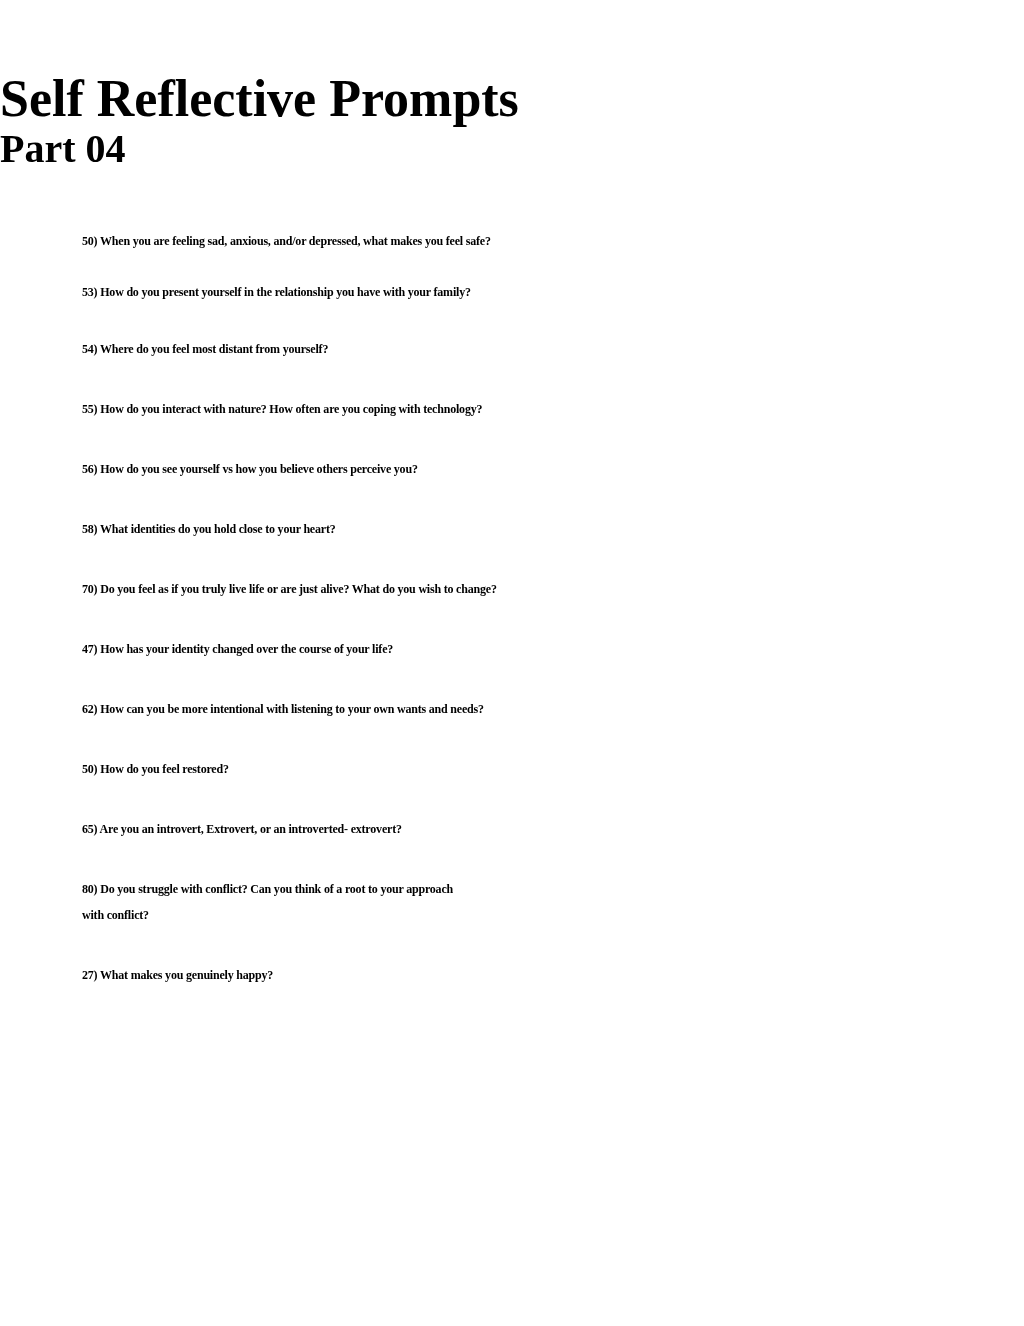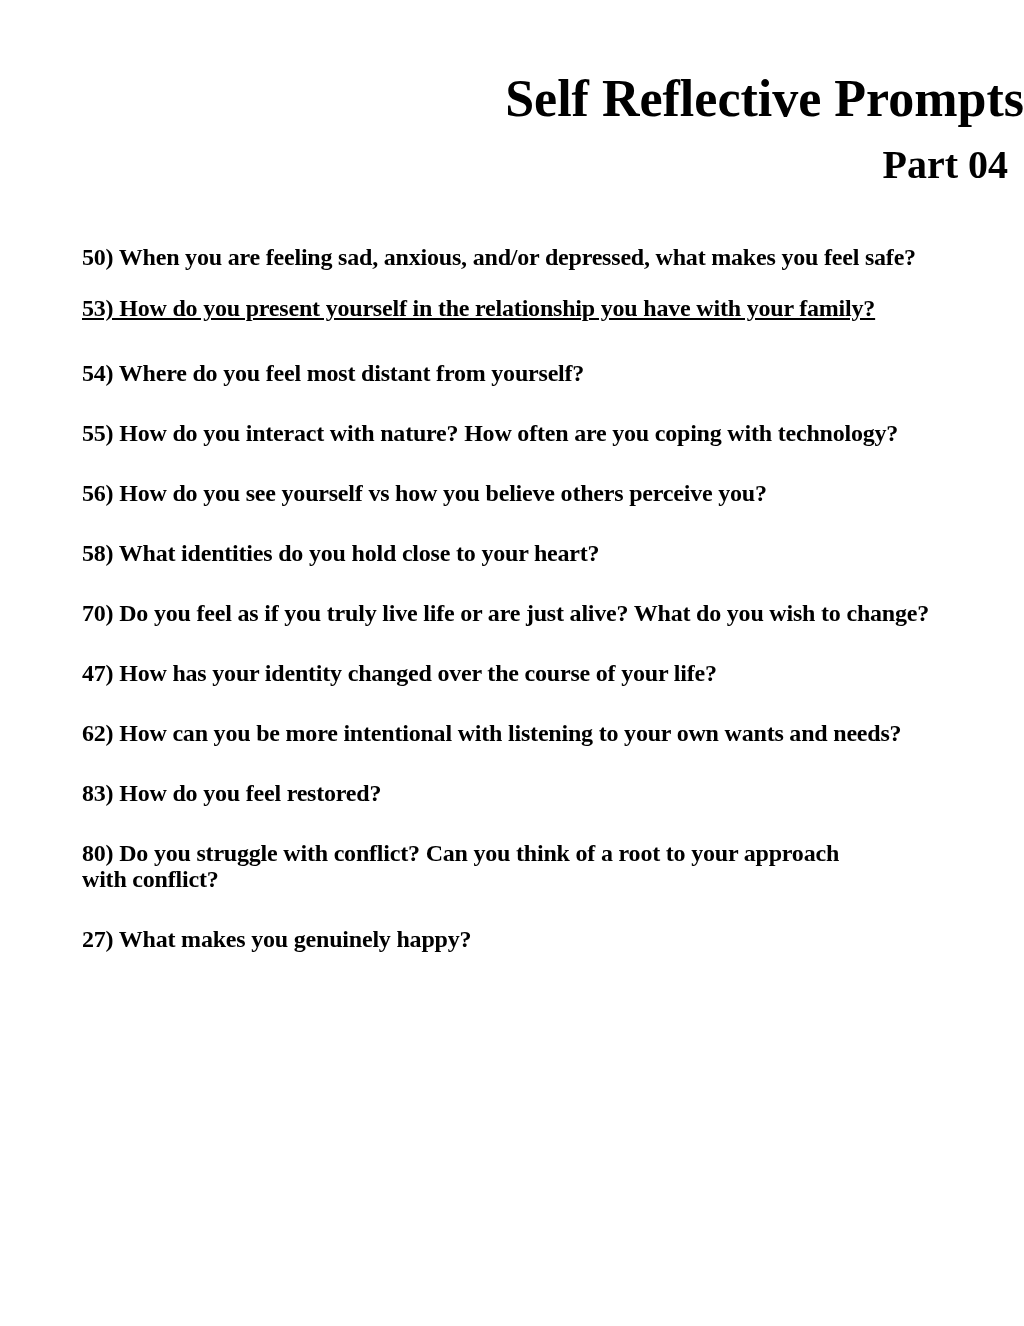--- a/index.html
+++ b/index.html
@@ -13,67 +13,68 @@
     height: 1326px;
     background: #ffffff;
     color: #000000;
     font-family: "Liberation Serif", serif;
     font-weight: bold;
     overflow: hidden;
     box-sizing: border-box;
   }
   .header {
     padding-top: 72px;
-    text-align: right;
+    text-align: left;
   }
   .doc-title {
     margin: 0;
     font-size: 52px;
     line-height: 54px;
     font-weight: bold;
     letter-spacing: 0px;
   }
   .doc-subtitle {
-    margin: 16px;
+    margin: 0;
     font-size: 40px;
     line-height: 46px;
     font-weight: bold;
   }
   .questions {
     margin-top: 56px;
     padding-left: 82px;
     padding-right: 68px;
   }
   .questions p {
     margin: 0 0 34px 0;
-    font-size: 24px;
+    font-size: 12px;
     line-height: 26px;
     letter-spacing: -0.2px;
     white-space: pre-line;
   }
   .questions p.mb-tight { margin-bottom: 25px; }
-  .questions p.mb-wide  { margin-bottom: 39px; text-decoration: underline; }
+  .questions p.mb-wide  { margin-bottom: 31px; }
 </style>
 </head>
 <body>
 
 <div class="page">
   <div class="header">
     <h1 class="doc-title">Self Reflective Prompts</h1>
     <h2 class="doc-subtitle">Part 04</h2>
   </div>
 
   <div class="questions">
     <p class="mb-tight">50) When you are feeling sad, anxious, and/or depressed, what makes you feel safe?</p>
     <p class="mb-wide">53) How do you present yourself in the relationship you have with your family?</p>
     <p>54) Where do you feel most distant from yourself?</p>
     <p>55) How do you interact with nature? How often are you coping with technology?</p>
     <p>56) How do you see yourself vs how you believe others perceive you?</p>
     <p>58) What identities do you hold close to your heart?</p>
     <p>70) Do you feel as if you truly live life or are just alive? What do you wish to change?</p>
     <p>47) How has your identity changed over the course of your life?</p>
     <p>62) How can you be more intentional with listening to your own wants and needs?</p>
-    <p>83) How do you feel restored?</p>
+    <p>50) How do you feel restored?</p>
+    <p>65) Are you an introvert, Extrovert, or an introverted- extrovert?</p>
     <p>80) Do you struggle with conflict? Can you think of a root to your approach
 with conflict?</p>
     <p>27) What makes you genuinely happy?</p>
   </div>
 </div>
 
 </body></html>

